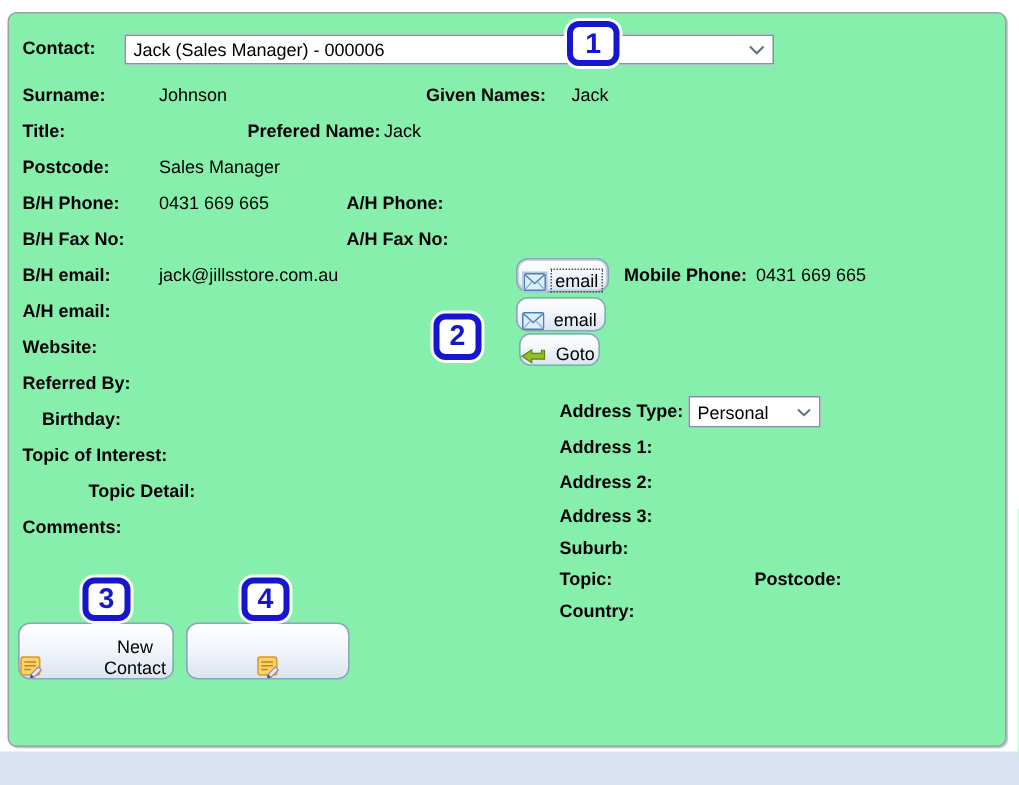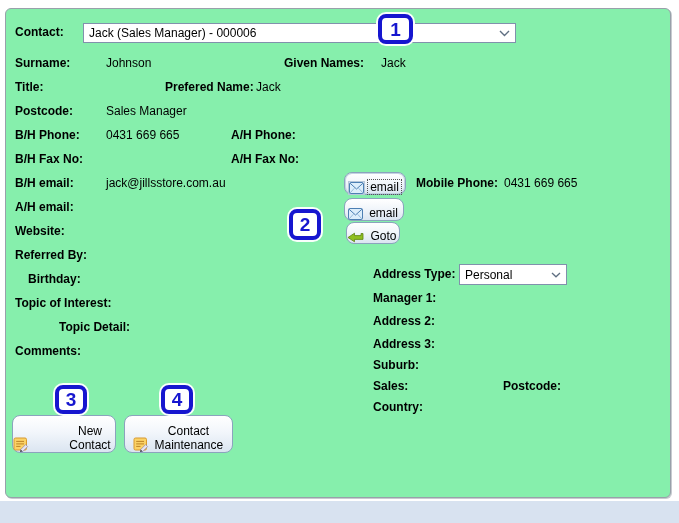--- a/index.html
+++ b/index.html
@@ -136,33 +136,33 @@
     <span class="txt">Goto</span>
   </button>
 
   <span class="el lbl" style="left:9px;top:238px;">Referred By:</span>
   <span class="el lbl" style="left:9px;top:262px;padding-left:13px;">Birthday:</span>
   <span class="el lbl" style="left:9px;top:286px;">Topic of Interest:</span>
   <span class="el lbl" style="left:9px;top:310px;margin-left:44px;">Topic Detail:</span>
   <span class="el lbl" style="left:9px;top:334px;">Comments:</span>
 
   <span class="el lbl" style="left:367px;top:257px;">Address Type:</span>
-  <div class="select" style="left:453px;top:255px;width:108px;height:21px;">
+  <div class="select" style="left:453px;top:255px;width:88px;height:21px;">
     <span>Personal</span>
     <span class="chev">
       <svg width="10" height="6" viewBox="0 0 10 6">
           <polyline points="1,1 5,4.8 9,1" fill="none" stroke="#5f6f82" stroke-width="1.3"></polyline>
         </svg>
     </span>
   </div>
-  <span class="el lbl" style="left:367px;top:281px;">Manager 1:</span>
+  <span class="el lbl" style="left:367px;top:281px;">Address 1:</span>
   <span class="el lbl" style="left:367px;top:304px;">Address 2:</span>
   <span class="el lbl" style="left:367px;top:327px;">Address 3:</span>
   <span class="el lbl" style="left:367px;top:348px;">Suburb:</span>
-  <span class="el lbl" style="left:367px;top:369px;">Sales:</span>
+  <span class="el lbl" style="left:367px;top:369px;">Topic:</span>
   <span class="el lbl" style="left:497px;top:369px;">Postcode:</span>
   <span class="el lbl" style="left:367px;top:390px;">Country:</span>
 
   <div class="badge" style="left:49px;top:376px;width:32px;height:29px;">3</div>
   <div class="badge" style="left:155px;top:376px;width:32px;height:29px;">4</div>
 
   <button class="btn big" style="left:6px;top:406px;width:104px;height:38px;gap:36px;">
     <span class="icon-wrap">
       <svg width="16" height="16" viewBox="0 0 16 16">
         <rect x="1" y="2" width="12.5" height="12" rx="1.5" fill="#fbd266" stroke="#d8992e"></rect>
@@ -179,18 +179,17 @@
     <span class="icon-wrap">
       <svg width="16" height="16" viewBox="0 0 16 16">
         <rect x="1" y="2" width="12.5" height="12" rx="1.5" fill="#fbd266" stroke="#d8992e"></rect>
         <path d="M3.2 5.4 H11 M3.2 7.9 H11 M3.2 10.4 H7.5" stroke="#bd8526" stroke-width="1" fill="none"></path>
         <g>
           <polygon points="7.6,13.6 12.6,8.6 14.6,10.6 9.6,15.6" fill="#e7e3ef" stroke="#8e86a8" stroke-width="0.7"></polygon>
           <polygon points="7.6,13.6 9.6,15.6 7,16.1" fill="#46465a"></polygon>
         </g>
       </svg>
     </span>
-    <span class="txt" style="width:72px;">Contact Maintenance</span>
   </button>
 
 </div>
 
 <div class="bottom-strip"></div>
 
 </body></html>

